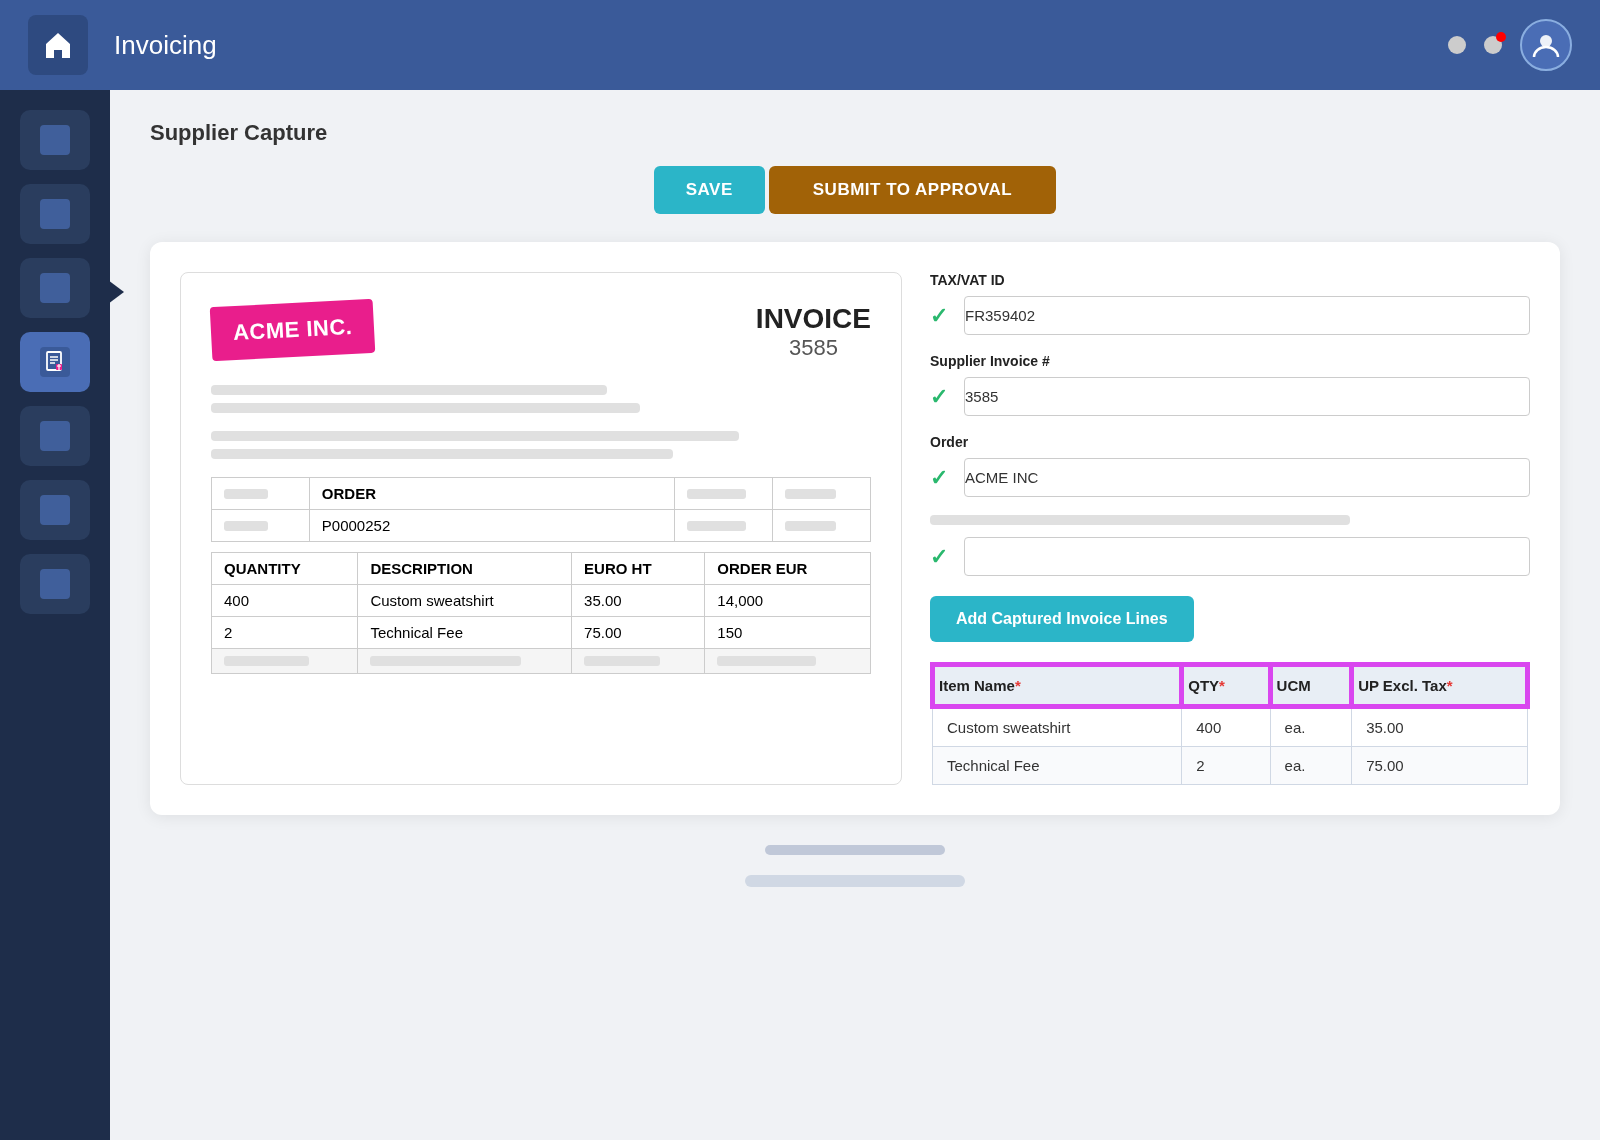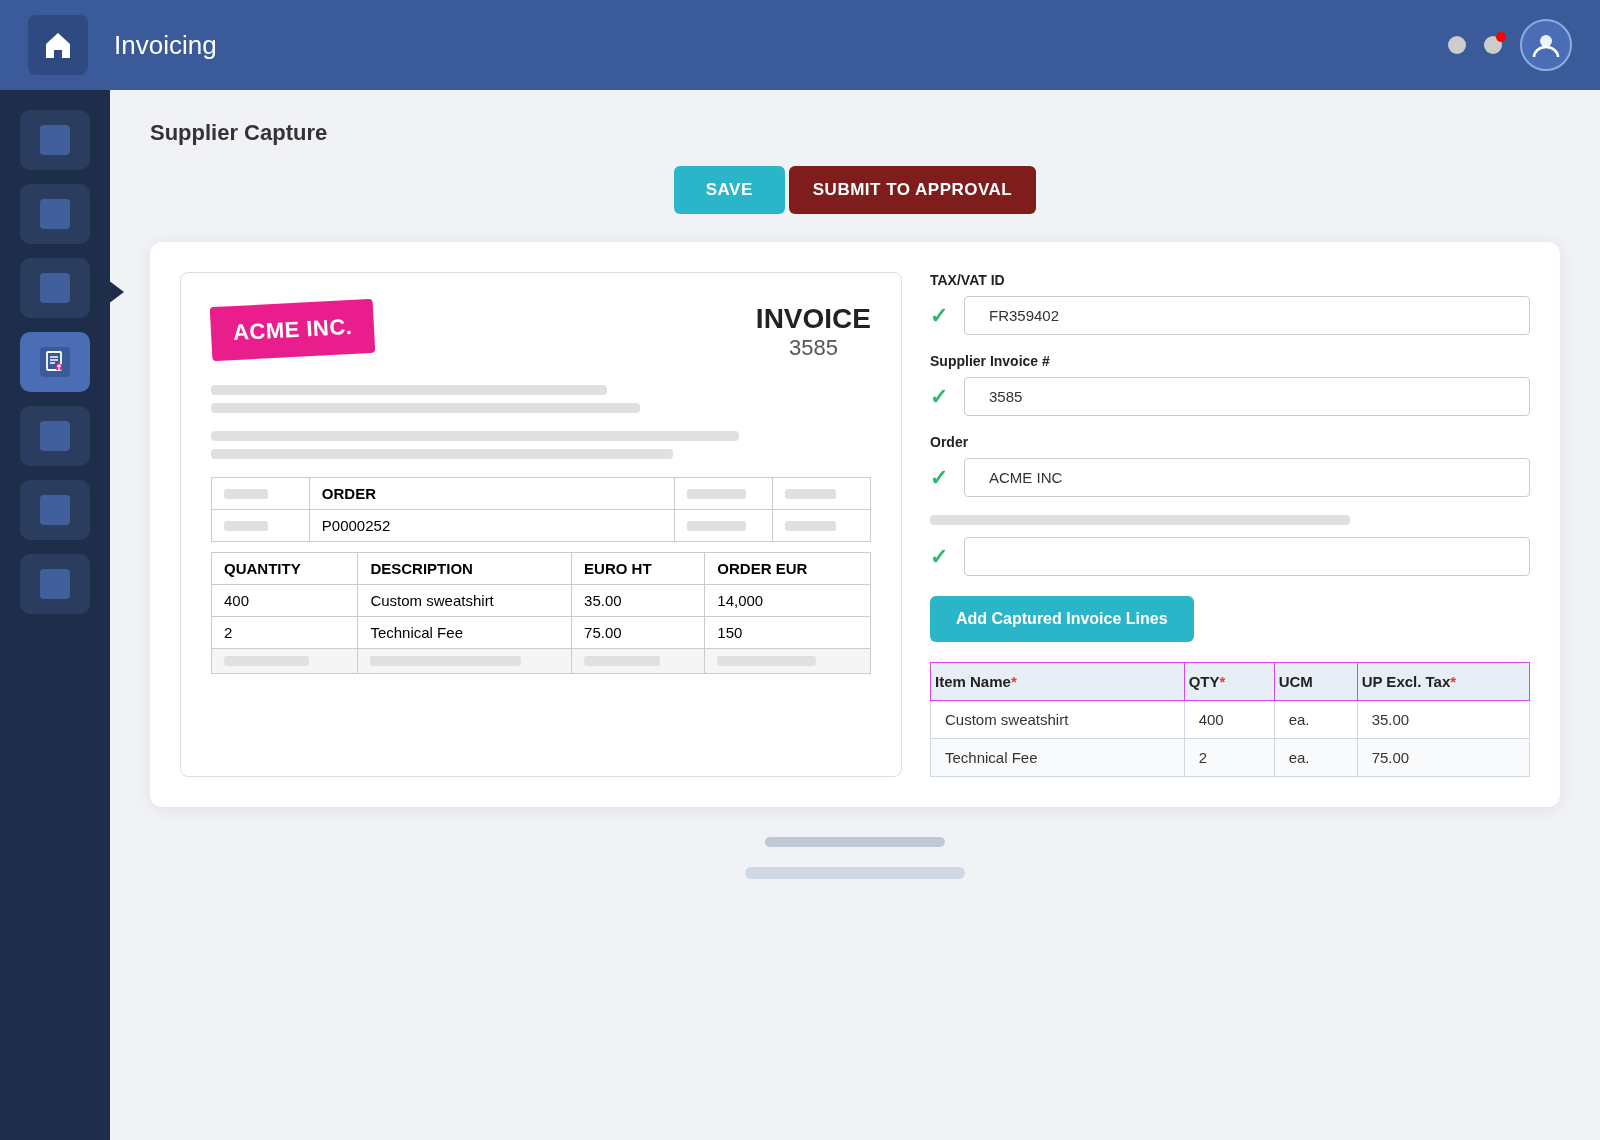--- a/index.html
+++ b/index.html
@@ -118,24 +118,24 @@
       color: white;
       border: none;
       padding: 14px 32px;
       font-size: 17px;
       font-weight: 600;
       border-radius: 6px;
       cursor: pointer;
       letter-spacing: 0.5px;
     }
     .btn-submit {
-      background: #7f1d1d;
+      background: #a16207;
       color: white;
       border: none;
-      padding: 14px 24px;
+      padding: 14px 44px;
       font-size: 17px;
       font-weight: 700;
       border-radius: 6px;
       cursor: pointer;
       letter-spacing: 0.5px;
     }
 
     
     .two-panel {
       display: flex;
@@ -246,21 +246,21 @@
     }
     .check-icon {
       color: #2ab86e;
       font-size: 22px;
       font-weight: 700;
       min-width: 24px;
     }
     .field-input {
       border: 1px solid #ccc;
       border-radius: 4px;
-      padding: 10px 24px;
+      padding: 10px 0;
       font-size: 15px;
       width: 100%;
       color: #333;
       background: white;
     }
 
     .ph-bar {
       height: 10px;
       background: #e0e0e0;
       border-radius: 4px;
@@ -294,21 +294,21 @@
       width: 100%;
       border-collapse: collapse;
       font-size: 15px;
     }
     .lines-table th {
       background: #e8eef5;
       padding: 10px 4px;
       font-weight: 700;
       color: #222;
       text-align: left;
-      border: 1px solid #d946ef;
+      border: 5px solid #d946ef;
     }
     .lines-table th .required {
       color: #e53935;
     }
     .lines-table td {
       padding: 10px 14px;
       border: 1px solid #d0d8e4;
       color: #333;
     }
     .lines-table tr:nth-child(even) td {

